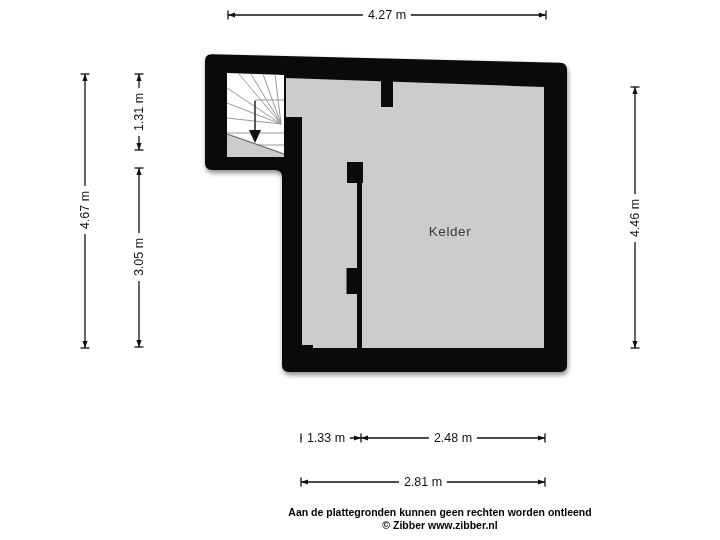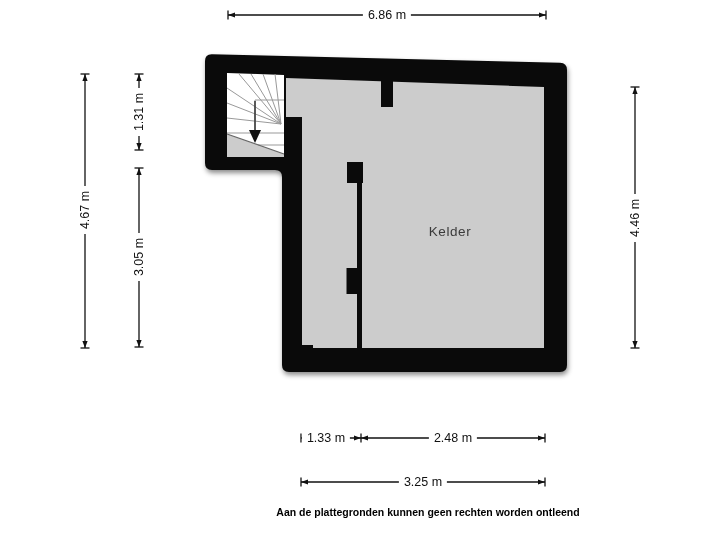--- a/index.html
+++ b/index.html
@@ -4,21 +4,21 @@
 <style>
   html,body{margin:0;padding:0;background:#ffffff;width:720px;height:540px;overflow:hidden;
     font-family:"Liberation Sans", sans-serif;}
   .stage{position:relative;width:720px;height:540px;background:#fff;}
   svg{position:absolute;left:0;top:0;}
   .plan-group{filter:drop-shadow(1px 3px 2.5px rgba(0,0,0,0.45));}
   .dim-label{position:absolute;transform:translate(-50%,-50%);background:#ffffff;
     border-radius:4px;padding:0 5px;font-size:12.5px;line-height:17px;color:#111;
     white-space:nowrap;z-index:3;}
   .dim-label.vert{transform:translate(-50%,-50%) rotate(-90deg);}
-  .footer{position:absolute;left:428px;top:506px;transform:translateX(-50%);
+  .footer{position:absolute;left:440px;top:506px;transform:translateX(-50%);
     text-align:center;color:#000;font-weight:bold;font-size:10.5px;line-height:12.5px;
     white-space:nowrap;z-index:3;}
 </style>
 </head>
 <body>
 
 <div class="stage">
 
   <svg width="720" height="540" viewBox="0 0 720 540">
 
@@ -136,26 +136,27 @@
       <g>
         <line x1="301" y1="482" x2="545" y2="482"></line>
         <line x1="301" y1="477.5" x2="301" y2="486.5"></line>
         <line x1="545" y1="477.5" x2="545" y2="486.5"></line>
         <polygon points="301,482 308,479.4 308,484.6" stroke="none"></polygon>
         <polygon points="545,482 538,479.4 538,484.6" stroke="none"></polygon>
       </g>
     </g>
   </svg>
 
-  <div class="dim-label" style="left:387px;top:15px;">6.86 m</div>
+  <div class="dim-label" style="left:387px;top:15px;">4.27 m</div>
   <div class="dim-label vert" style="left:85px;top:210px;">4.67 m</div>
   <div class="dim-label vert" style="left:139px;top:112px;">1.31 m</div>
   <div class="dim-label vert" style="left:139px;top:257px;">3.05 m</div>
   <div class="dim-label vert" style="left:635px;top:218px;">4.46 m</div>
   <div class="dim-label" style="left:326px;top:438px;">1.33 m</div>
   <div class="dim-label" style="left:453px;top:438px;">2.48 m</div>
-  <div class="dim-label" style="left:423px;top:482px;">3.25 m</div>
+  <div class="dim-label" style="left:423px;top:482px;">2.81 m</div>
 
   <div class="footer">
     <div>Aan de plattegronden kunnen geen rechten worden ontleend</div>
+    <div>© Zibber www.zibber.nl</div>
   </div>
 
 </div>
 
 </body></html>

